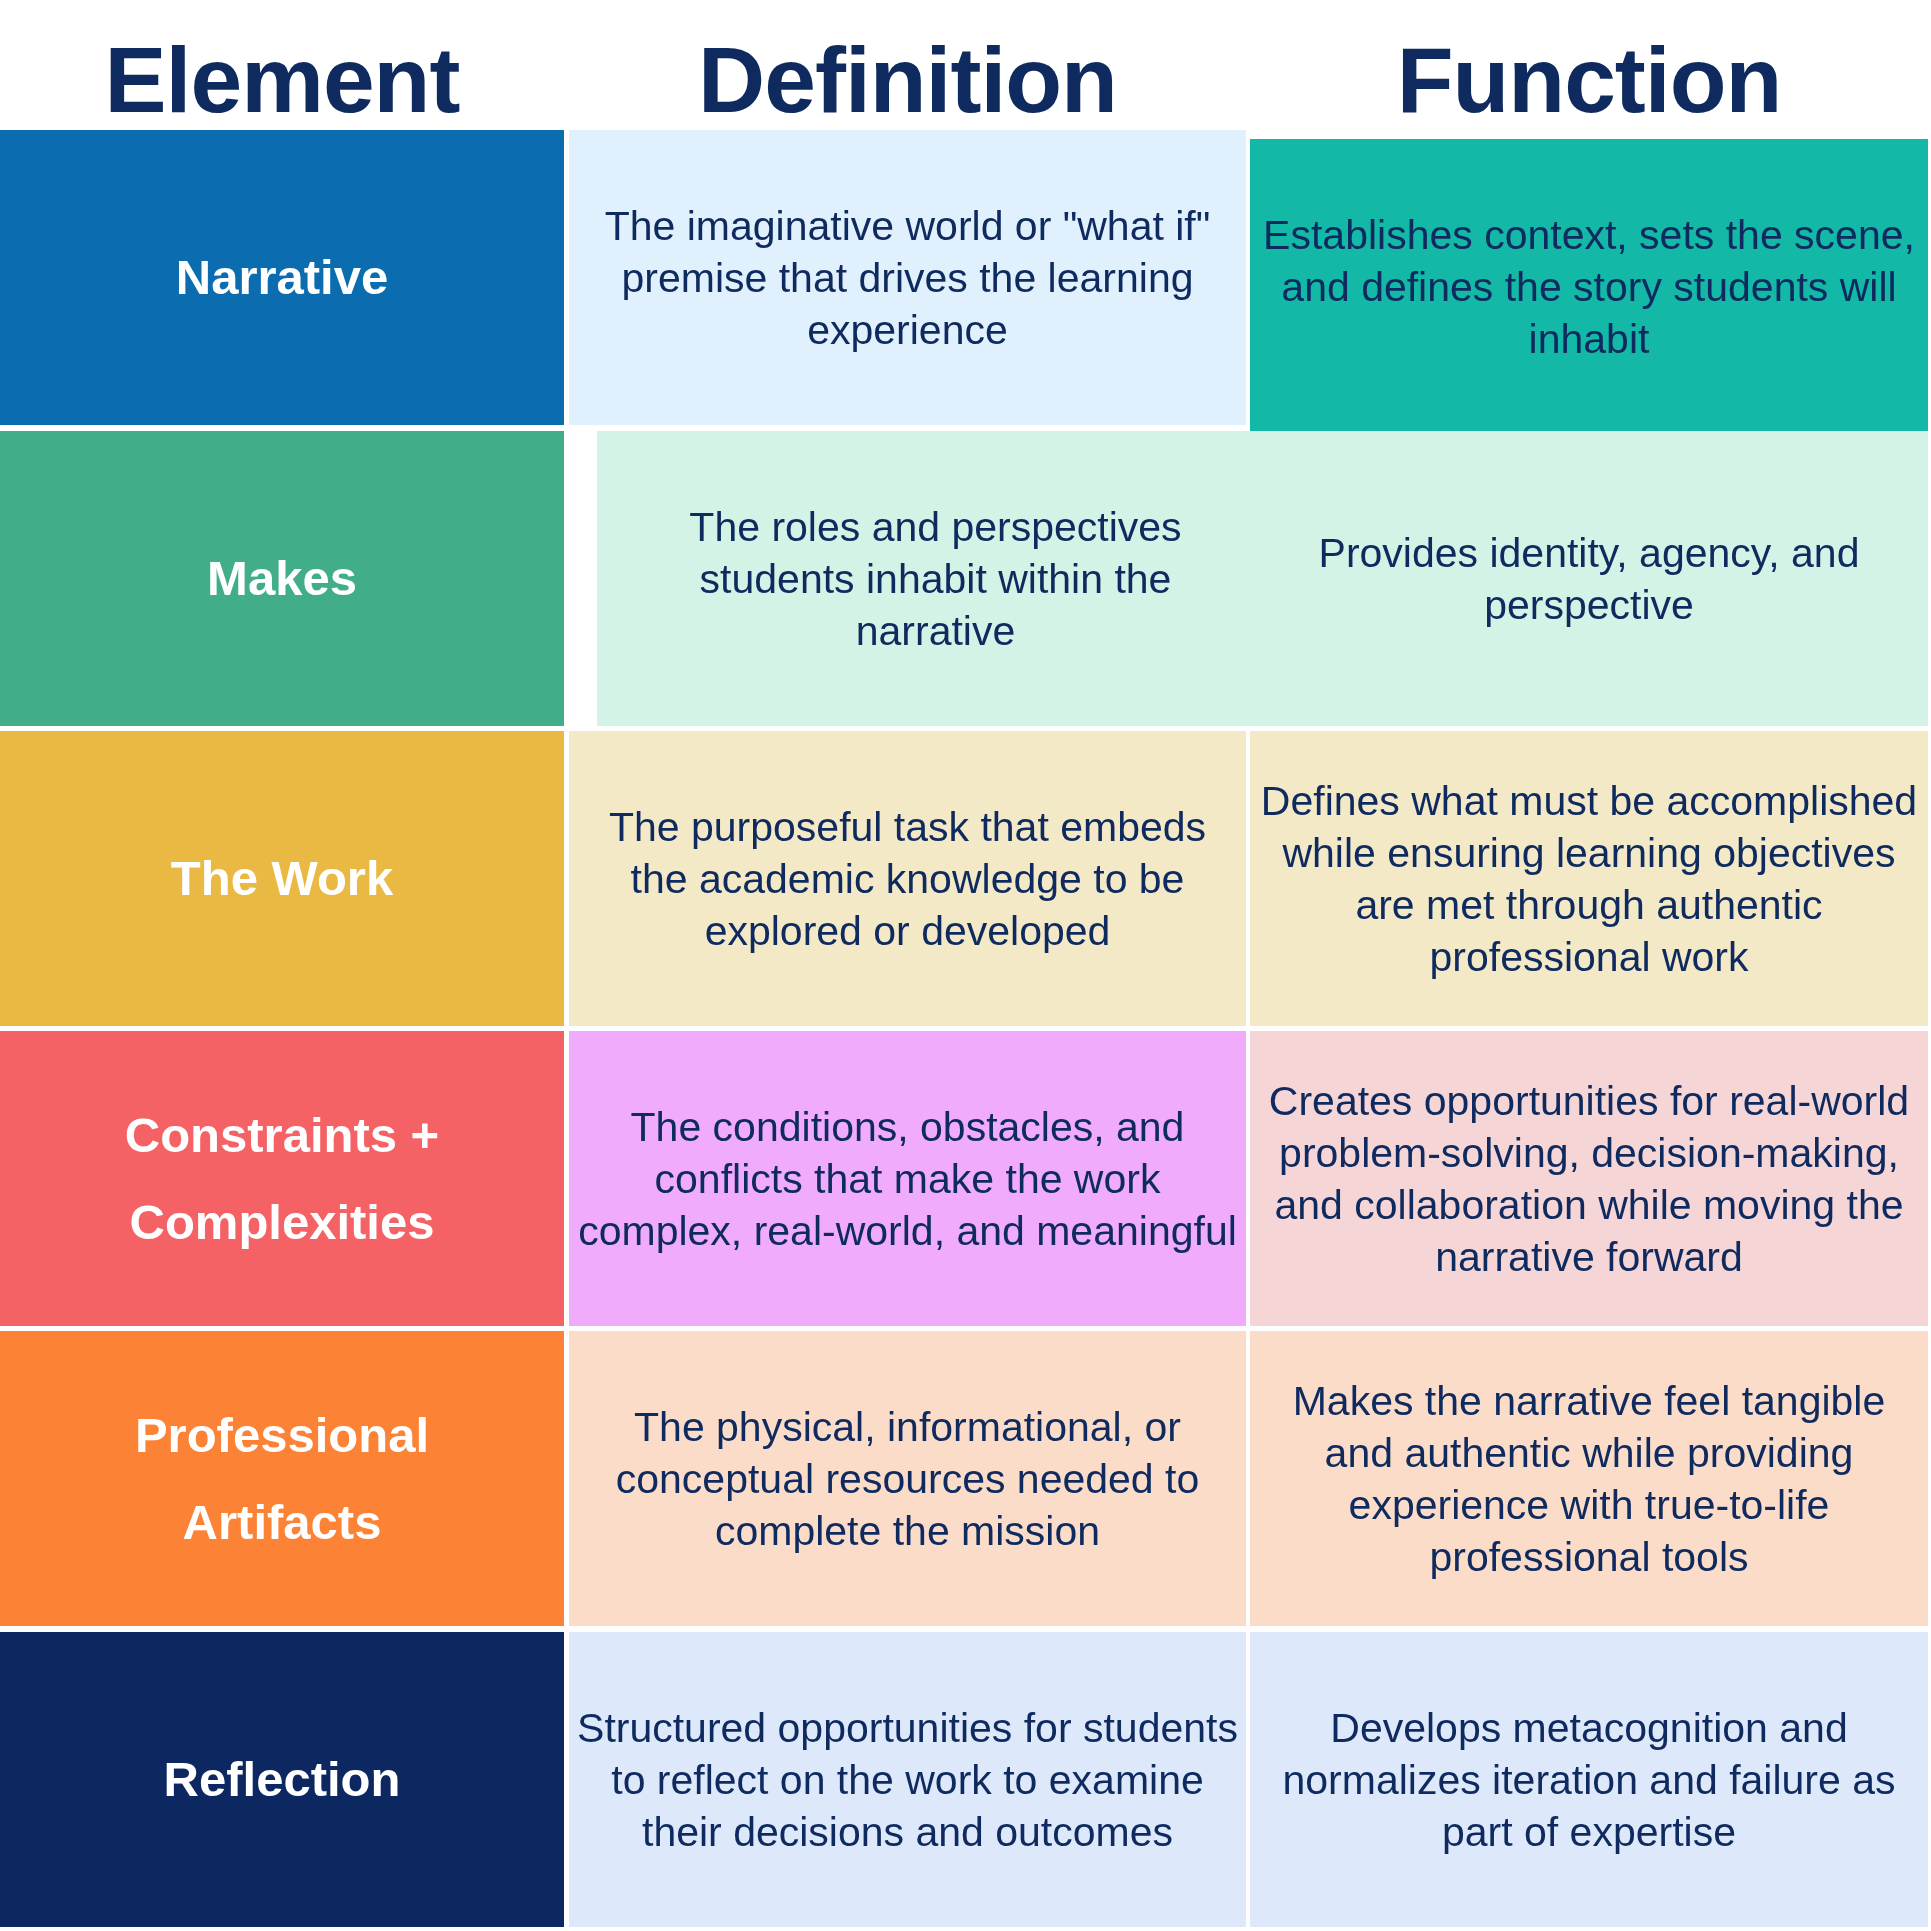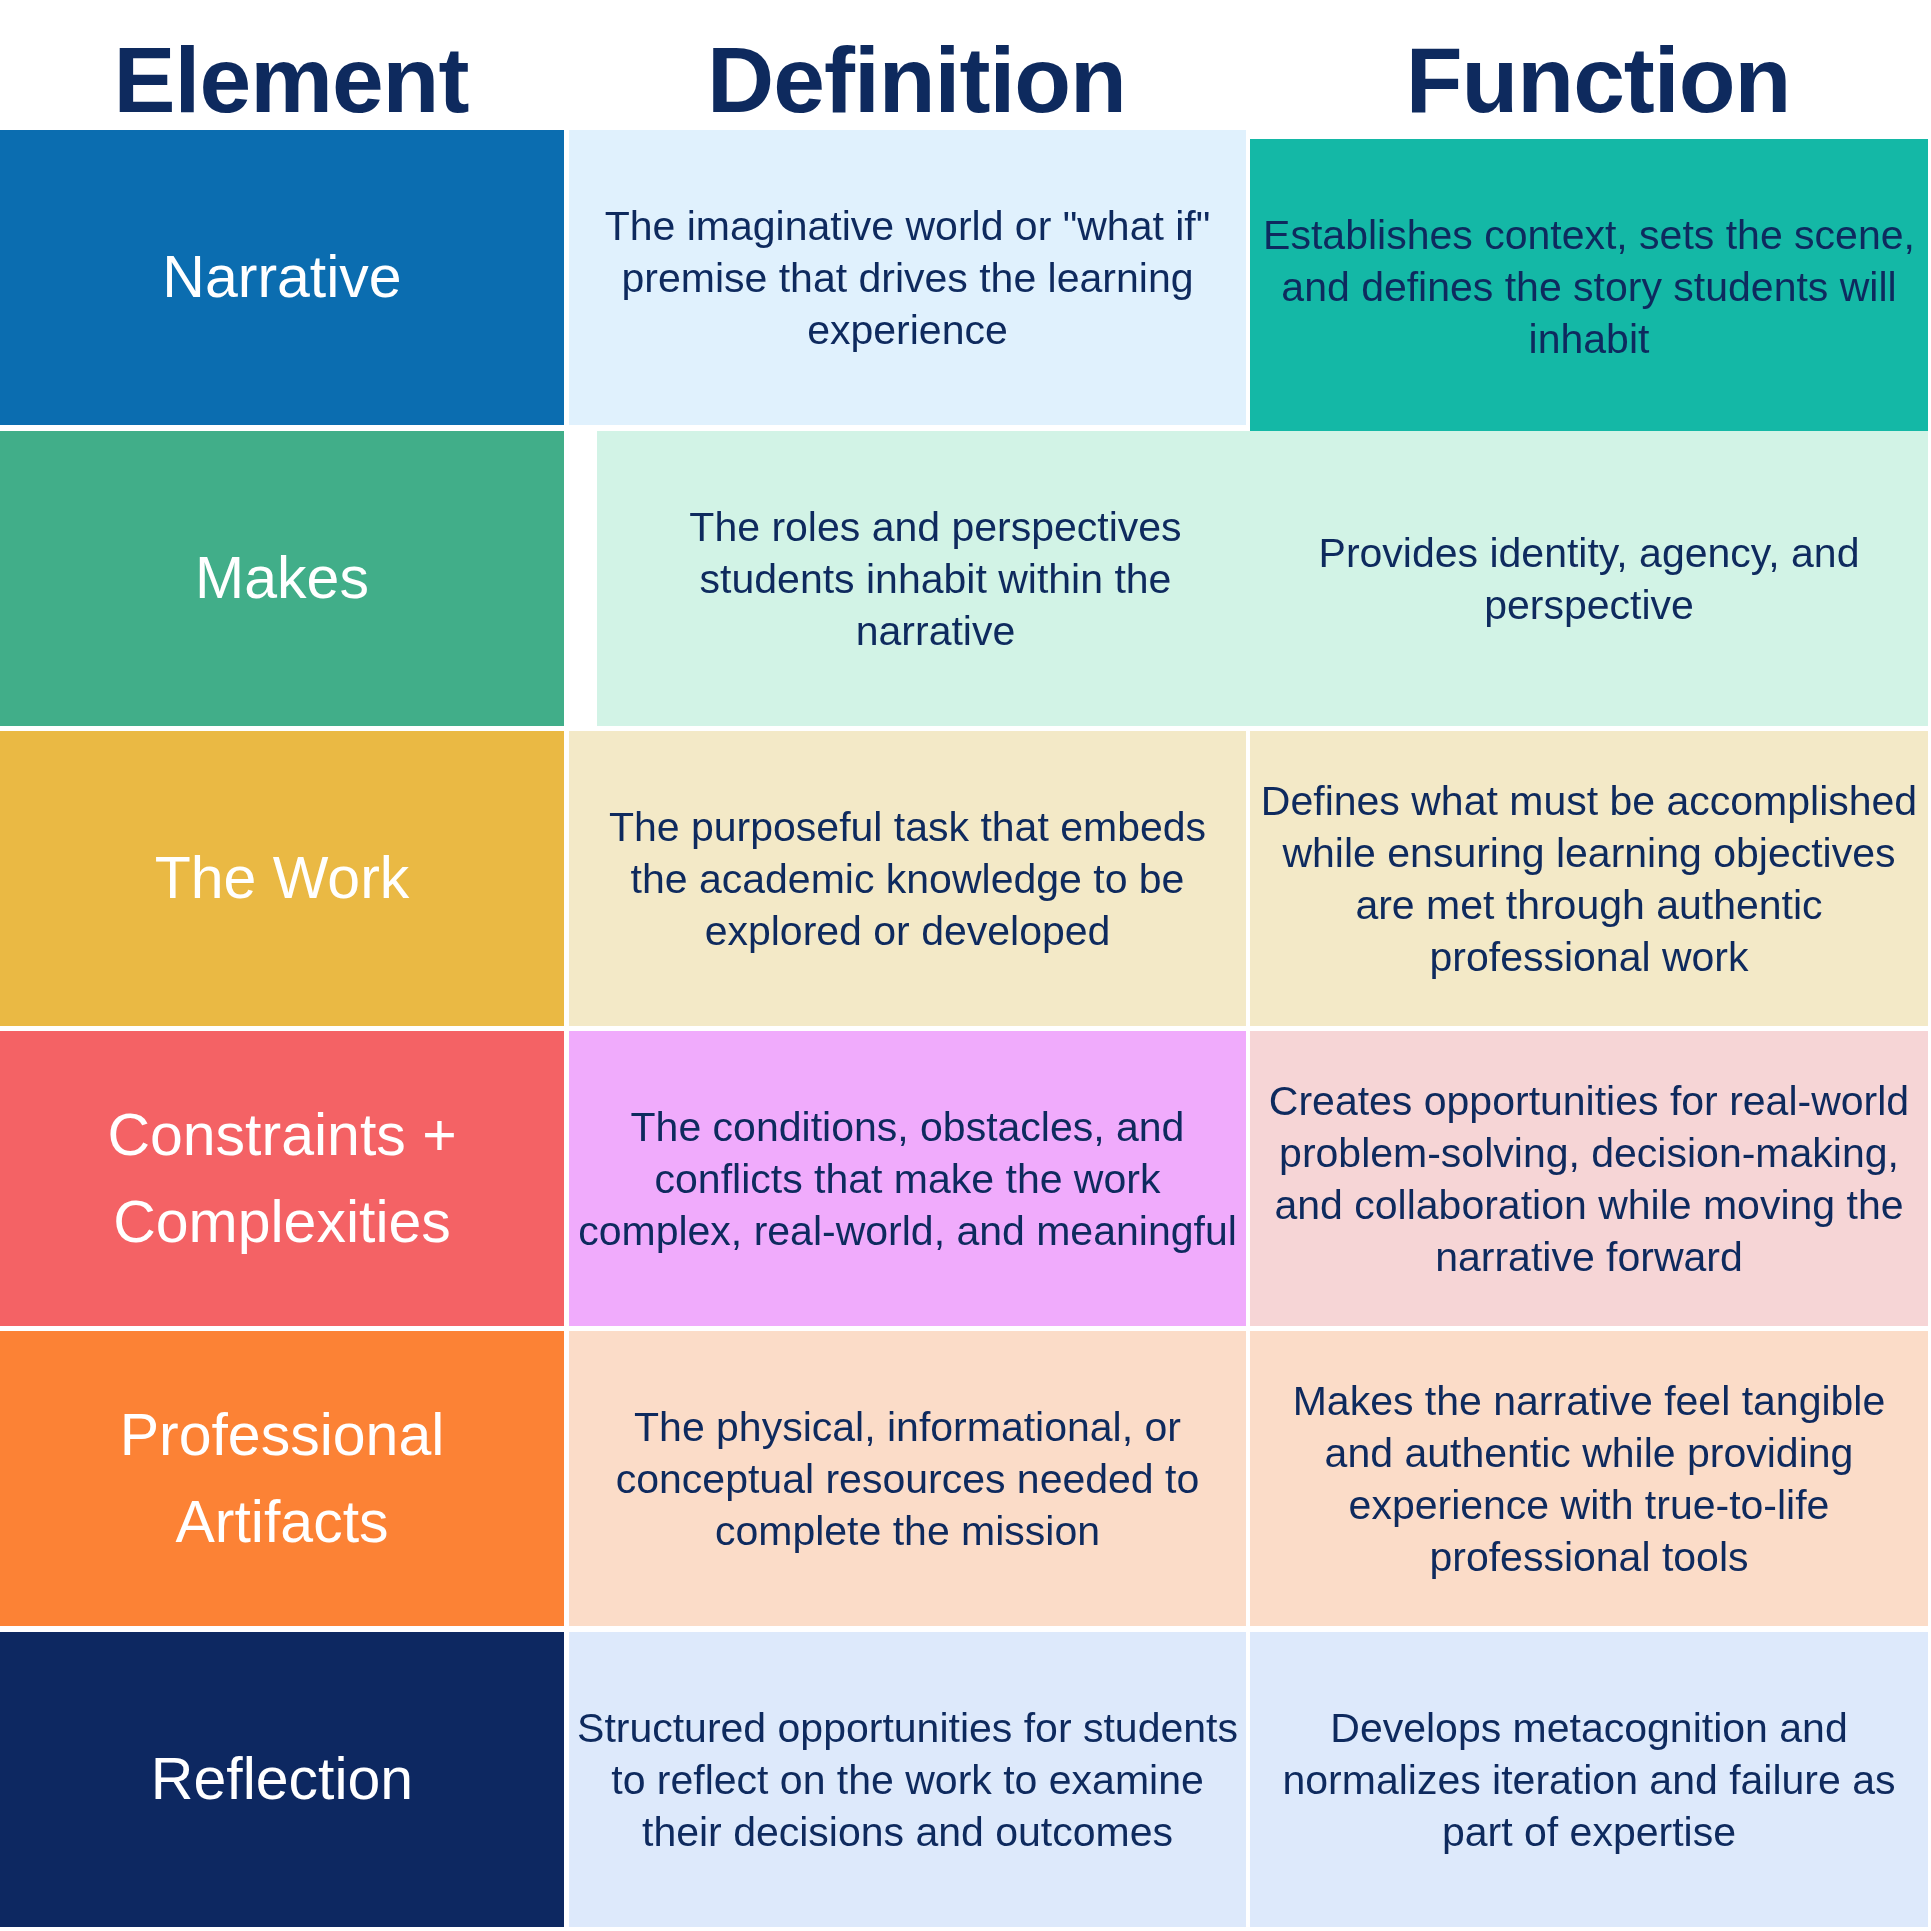--- a/index.html
+++ b/index.html
@@ -13,38 +13,37 @@
   .header {
     position: absolute; left: 0; top: 0; width: 1931px; height: 130px;
   }
   .hcell {
     position: absolute; top: 0; height: 160px;
     display: flex; align-items: center; justify-content: center;
     color: #0e2a5e;
     font-weight: 700;
     font-size: 93px;
     letter-spacing: -1px;
-    margin-left: 9px;
   }
   .row {
     position: absolute; left: 0; width: 1931px; height: 295px;
   }
   .cell {
     position: absolute; top: 0; height: 295px;
     display: flex; align-items: center; justify-content: center;
     text-align: center;
     box-sizing: border-box;
   }
   .c1 { left: 0; width: 564px; }
   .c2 { left: 569px; width: 677px; }
   .c3 { left: 1250px; width: 678px; }
   .label {
     color: #ffffff;
-    font-weight: 400;
-    font-size: 59px;
+    font-weight: 700;
+    font-size: 49px;
     line-height: 87px;
     padding: 0 13.5px;
   }
   .body-text {
     color: #0e2a5e;
     font-weight: 400;
     font-size: 41px;
     line-height: 52px;
     padding: 0 7.7px;
   }

